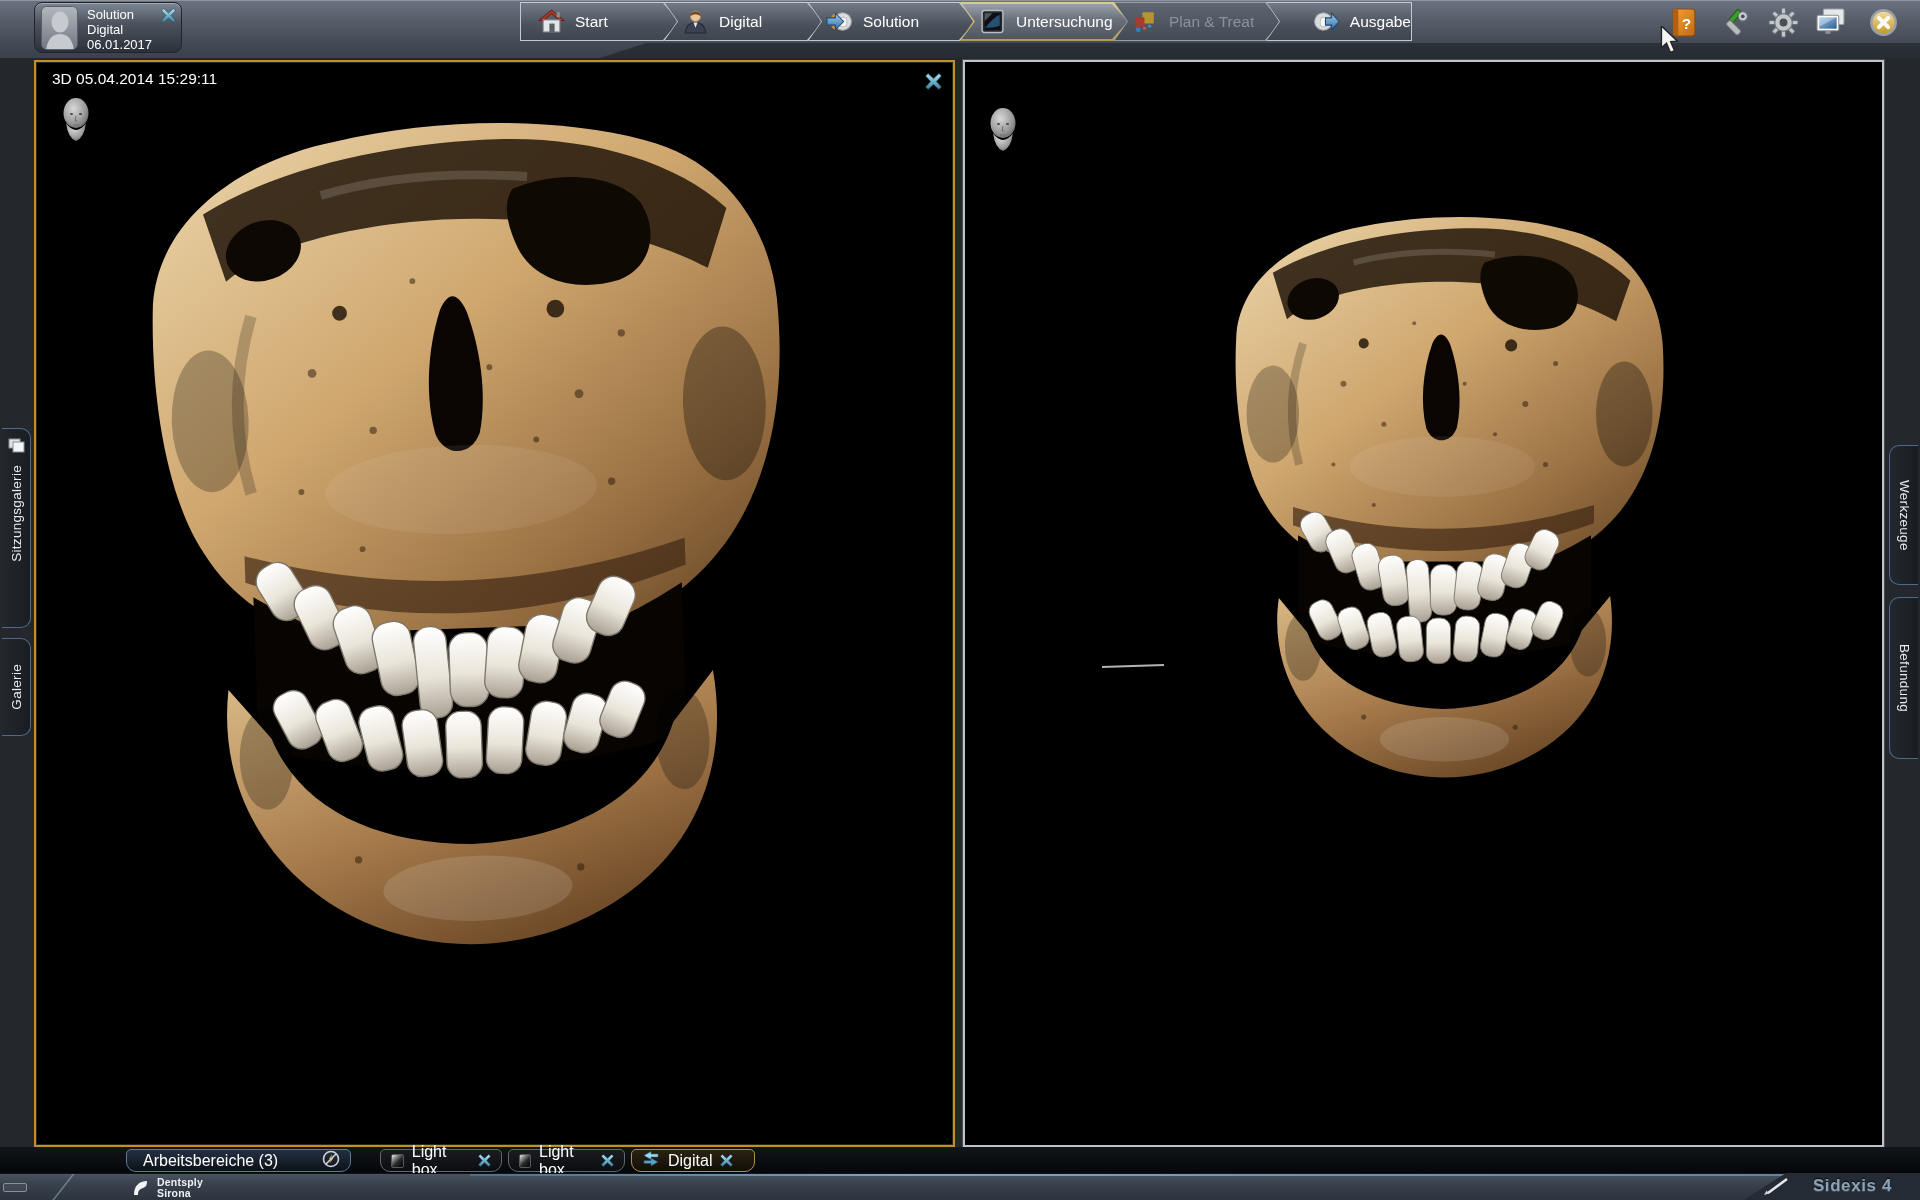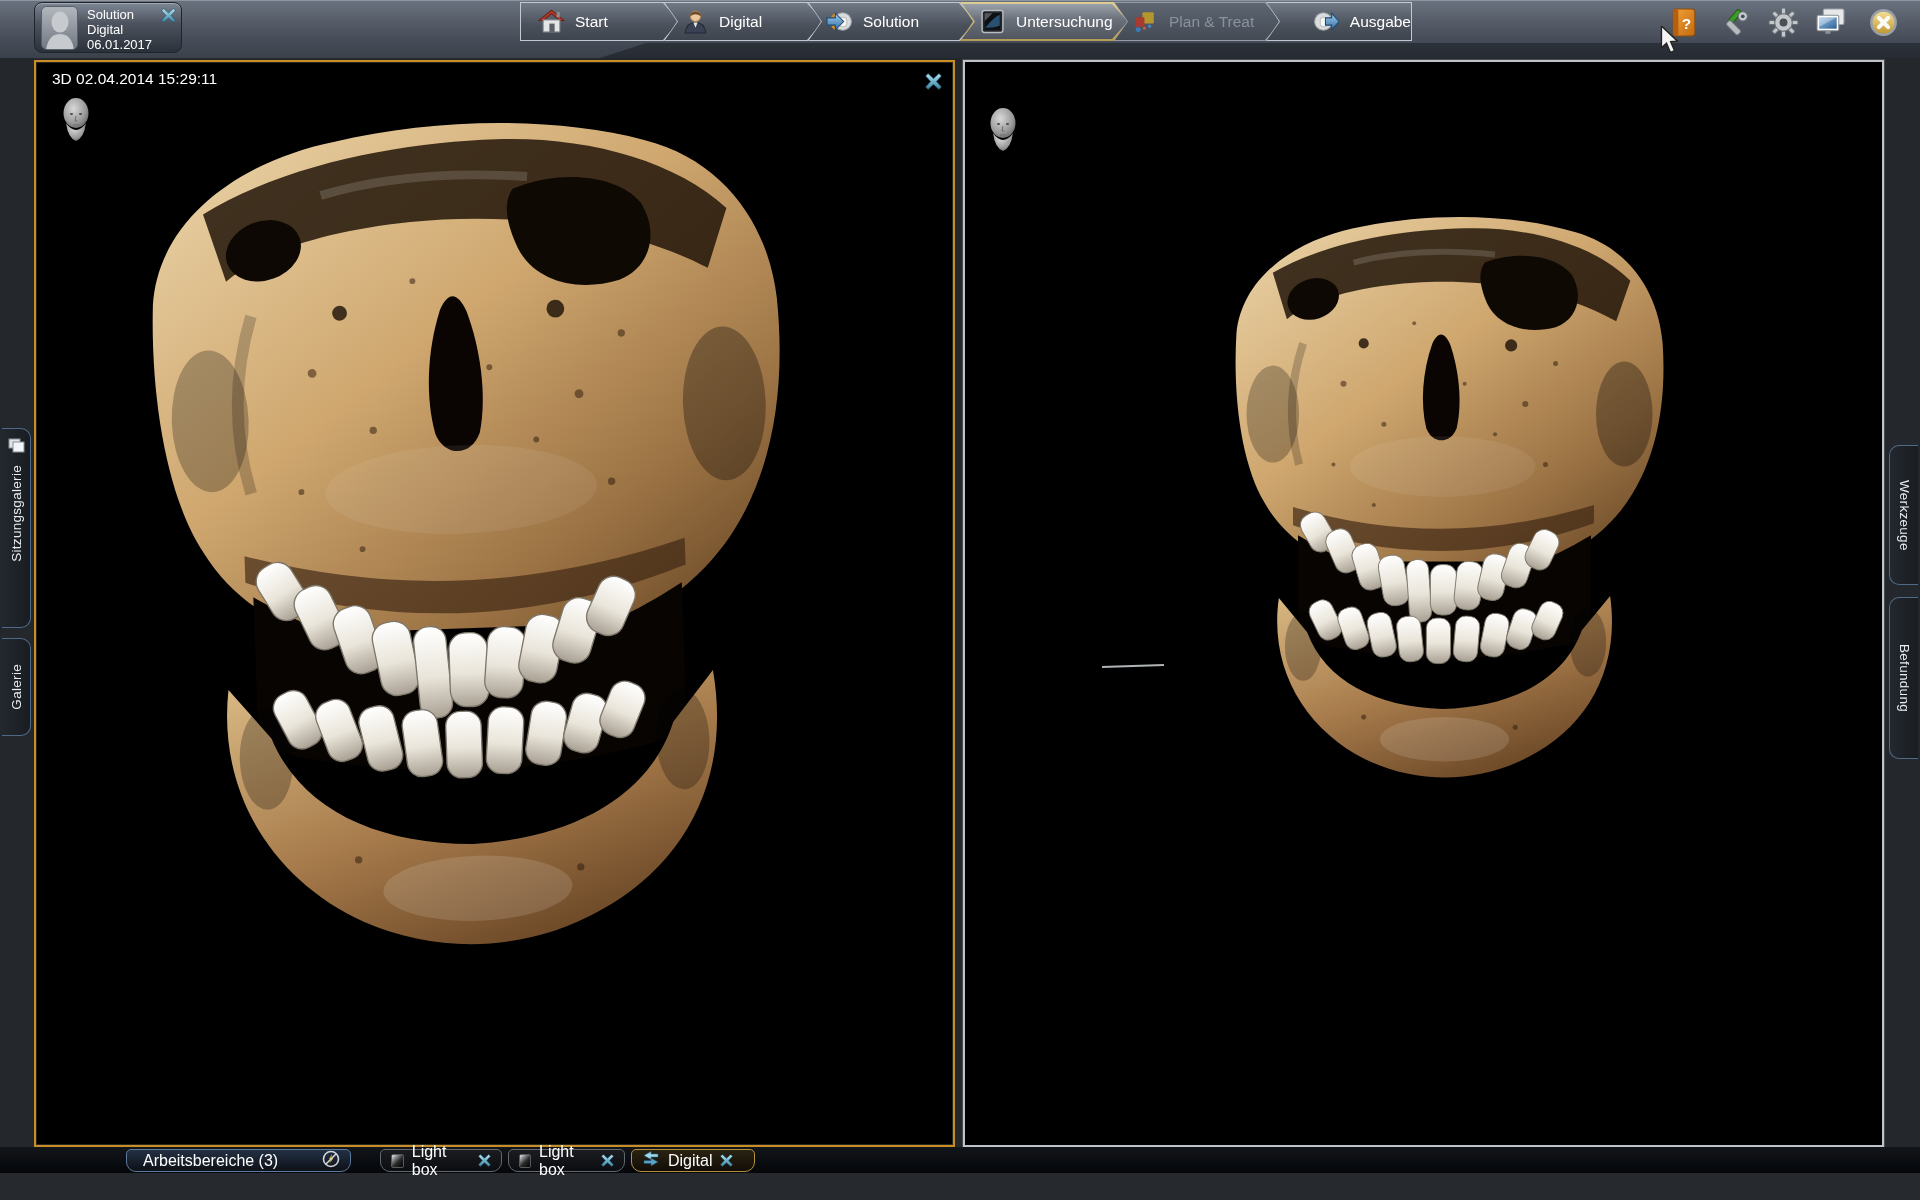--- a/index.html
+++ b/index.html
@@ -383,21 +383,21 @@
           <circle cx="15" cy="15" r="13" fill="#9aa0a6"></circle>
           <circle cx="15" cy="15" r="10.5" fill="url(#goldg)"></circle>
           <path d="M10.5,10.5 L19.5,19.5 M10.5,19.5 L19.5,10.5" stroke="#fafaf6" stroke-width="4" stroke-linecap="round"></path>
         </svg>
     </span>
   </div>
 
   <div class="main">
 
     <div class="viewport vp-left">
-      <span class="vp-label">3D 02.04.2014 15:29:11</span>
+      <span class="vp-label">3D 05.04.2014 15:29:11</span>
       <span class="vp-close">
         <svg width="17" height="17" viewBox="0 0 14 14">
             <use href="#xglyph"></use>
           </svg>
       </span>
       <span class="headwidget hw-l">
         <svg width="36" height="48" viewBox="0 0 34 48">
             <use href="#headglyph"></use>
           </svg>
       </span>
@@ -479,20 +479,42 @@
       </span>
       <span>Digital</span>
       <span class="xic">
         <svg width="13" height="13" viewBox="0 0 14 14">
             <use href="#xglyph"></use>
           </svg>
       </span>
     </div>
   </div>
 
+  <div class="statusbar">
+    <div class="sb-accent"></div>
+    <div class="sb-diag"></div>
+    <div class="sb-minirect"></div>
+    <div class="brand">
+      <svg width="20" height="20" viewBox="0 0 20 20">
+        <path d="M4,17 C4,8 9,3 17,3 C17,7 16,9 13,10 C9.5,11 8,13 8,17 Z" fill="#f2f4f6"></path>
+      </svg>
+      <div class="brand-txt">
+        <div>Dentsply</div>
+        <div>Sirona</div>
+      </div>
+    </div>
+    <div class="sb-swoosh"></div>
+    <span class="pencil">
+      <svg width="28" height="18" viewBox="0 0 28 18">
+          <line x1="6" y1="16" x2="25" y2="2" stroke="#e4e7ea" stroke-width="2.6"></line>
+          <polygon points="2,18 7,16.5 4.5,13.5" fill="#cfd3d7"></polygon>
+        </svg>
+    </span>
+    <span class="sidexis">Sidexis 4</span>
+  </div>
 
   <span class="cursor">
     <svg width="22" height="30" viewBox="0 0 16 22">
       <polygon points="1,0 1,16 4.7,12.6 7.6,19.4 10.6,18.1 7.7,11.4 12.7,11.1" fill="#f4f4f4" stroke="#222" stroke-width="1"></polygon>
     </svg>
   </span>
 
 </div>
 
 </body></html>

